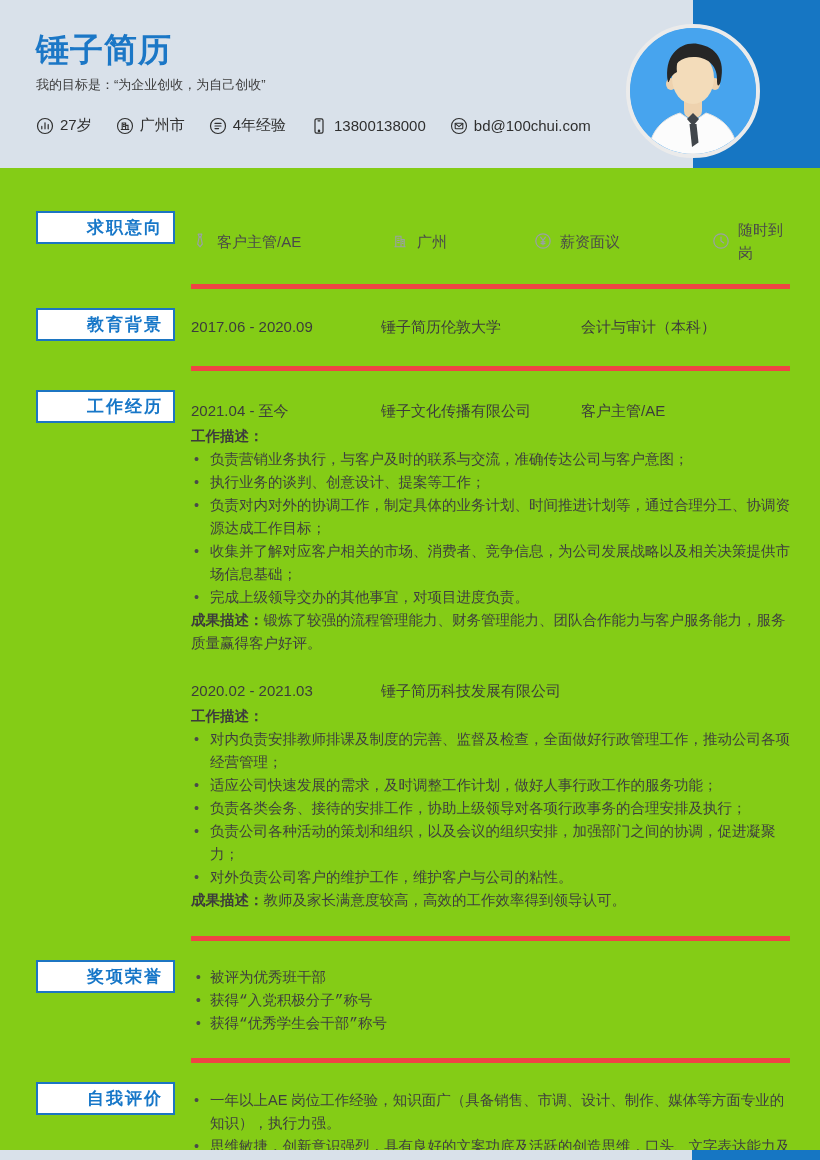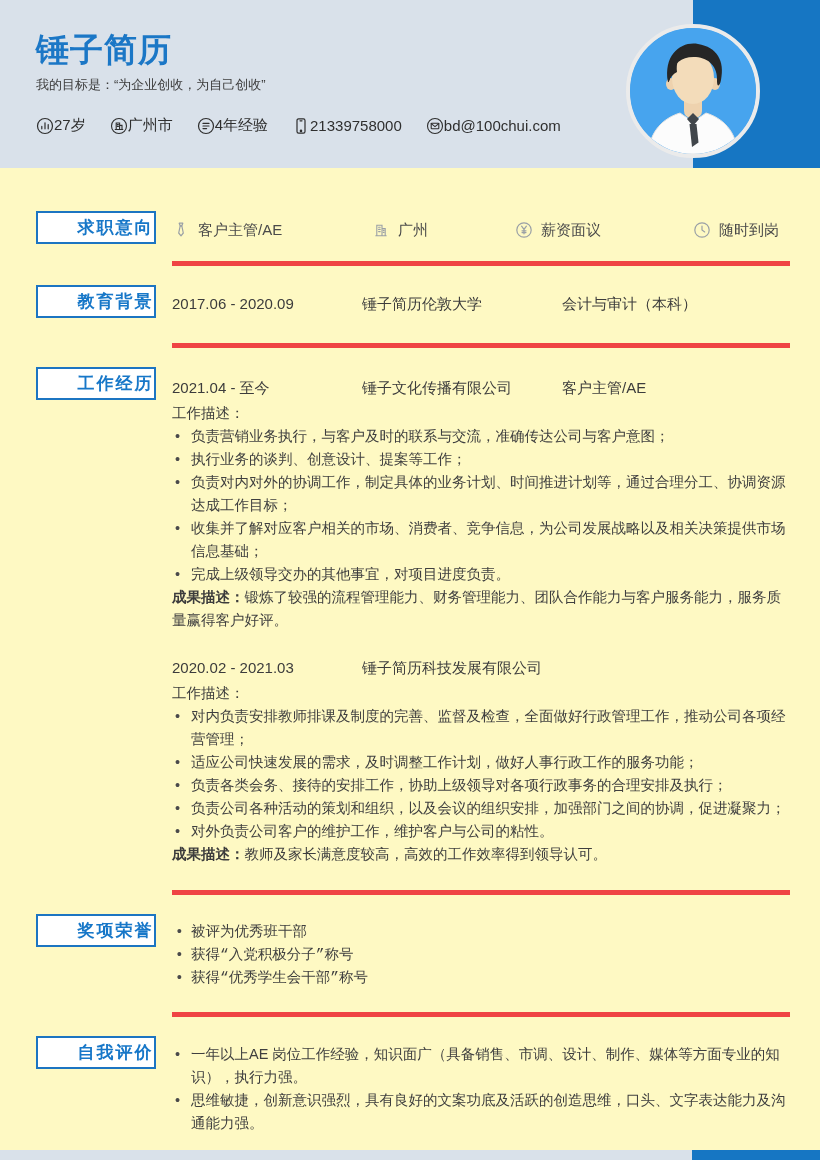--- a/index.html
+++ b/index.html
@@ -1,61 +1,61 @@
 <!DOCTYPE html>
 <html><head>
 <meta charset="utf-8">
 <style>
   * { box-sizing: border-box; margin: 0; padding: 0; }
   html, body { background: #ffffff; }
   body { font-family: "Liberation Sans", "DejaVu Sans", sans-serif; }
   .page {
     position: relative;
     width: 820px; height: 1160px;
-    background: #fef9c3;
+    background: #84cc16;
     overflow: hidden;
     margin: 0 auto;
   }
 
   
   .header { position: relative; width: 100%; height: 168px; background: #d9e1ea; }
   .header-band { position: absolute; right: 0; top: 0; width: 127px; height: 168px; background: #1676c3; }
   .resume-name {
     position: absolute; left: 36px; top: 28px;
     font-size: 33px; font-weight: 600; color: #1b77c6; letter-spacing: 1px;
   }
   .tagline {
     position: absolute; left: 36px; top: 76px;
     font-size: 13px; color: #3d3d3d;
   }
   .info-row {
     position: absolute; left: 36px; top: 116px;
     display: flex; align-items: center; gap: 24px;
     font-size: 15px; color: #2f2f2f;
   }
-  .info-item { display: flex; align-items: center; gap: 0; }
+  .info-item { display: flex; align-items: center; gap: 6px; }
   .info-item svg { display: block; }
   .avatar {
     position: absolute; top: 24px; right: 60px;
     width: 126px; height: 126px;
     border: 4px solid #ebebeb; border-radius: 50%;
     background: #47a4ee; overflow: hidden;
     box-sizing: content-box;
     z-index: 2;
   }
   .avatar svg { display: block; }
 
   
   .main { padding-top: 43px; }
   .section { display: flex; align-items: flex-start; }
   .section + .section { margin-top: 19px; }
   .sec-label {
     flex: 0 0 auto;
     margin-left: 36px;
-    width: 120px; height: 33px;
+    width: 139px; height: 33px;
     border: 2px solid #1c75c2;
     color: #1777c8; background: #ffffff;
     font-size: 17px; font-weight: 700; letter-spacing: 2px;
     display: flex; align-items: center; justify-content: center; padding-left: 39px;
   }
   .sec-body {
     flex: 1 1 auto;
     margin-left: 16px; margin-right: 30px;
     border-bottom: 5px solid #ef4444;
     font-size: 14.5px; color: #3f3f3f; line-height: 23px;
@@ -74,21 +74,21 @@
   
   .row3 {
     display: grid; grid-template-columns: 190px 200px 1fr;
     font-size: 15px; font-weight: 400; color: #3c3c3c;
   }
   .edu-body { padding-top: 7px; padding-bottom: 28px; }
 
   
   .work-body { padding-top: 9px; padding-bottom: 24px; }
   .job + .job { margin-top: 24px; }
-  .desc-label { font-weight: 400; color: #3c3c3c; margin-top: 3px; }
+  .desc-label { font-weight: 700; color: #3c3c3c; margin-top: 3px; }
   .blist { list-style: none; }
   .blist li { position: relative; padding-left: 19px; }
   .blist li::before {
     content: "\2022";
     position: absolute; left: 3px; top: 0;
     color: #4a4a4a;
   }
   .result b { color: #3c3c3c; }
 
   .awards-body { padding-top: 7px; padding-bottom: 22px; font-family: Liberation Mono, monospace; }
@@ -139,21 +139,21 @@
         <span>4年经验</span>
       </div>
       <div class="info-item">
         <span>
           <svg width="18" height="18" viewBox="0 0 18 18" fill="none" stroke="#2e2e2e" stroke-width="1.2" stroke-linecap="round">
             <rect x="5" y="1.8" width="8" height="14.4" rx="1.6"></rect>
             <path d="M8 3.8h2"></path>
             <circle cx="9" cy="13.9" r="0.7"></circle>
           </svg>
         </span>
-        <span>21339758000</span>
+        <span>13800138000</span>
       </div>
       <div class="info-item">
         <span>
           <svg width="18" height="18" viewBox="0 0 18 18" fill="none" stroke="#2e2e2e" stroke-width="1.1" stroke-linecap="round">
             <circle cx="9" cy="9" r="7.5"></circle>
             <rect x="5.2" y="6.2" width="7.6" height="5.6" rx="0.6"></rect>
             <path d="M5.2 6.6L9 9.6l3.8-3"></path>
           </svg>
         </span>
         <span>bd@100chui.com</span>

